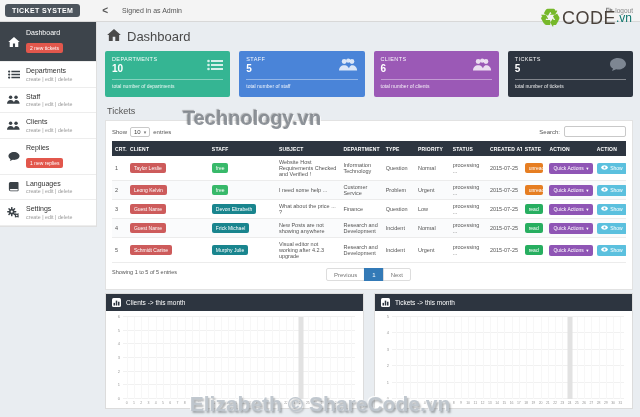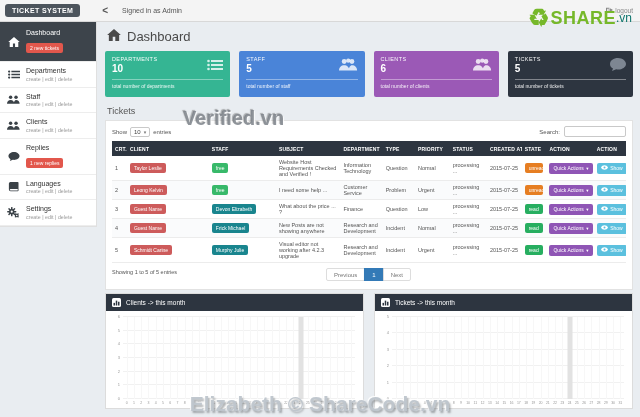--- a/index.html
+++ b/index.html
@@ -648,17 +648,17 @@
               <span>31</span>
             </div>
         </div>
       </div>
     </div>
   </div>
 </div>
 
 <div class="logo">
   <span class="logo-icon">♻</span>
-  <span class="logo-share">SHARE</span>
+    <span class="logo-code">CODE</span>
     <span class="logo-vn">.vn</span>
 </div>
-<div class="wm-table">Verified.vn</div>
+<div class="wm-table">Technology.vn</div>
 <div class="wm-copyright">Elizabeth © ShareCode.vn</div>
 
 </body></html>

